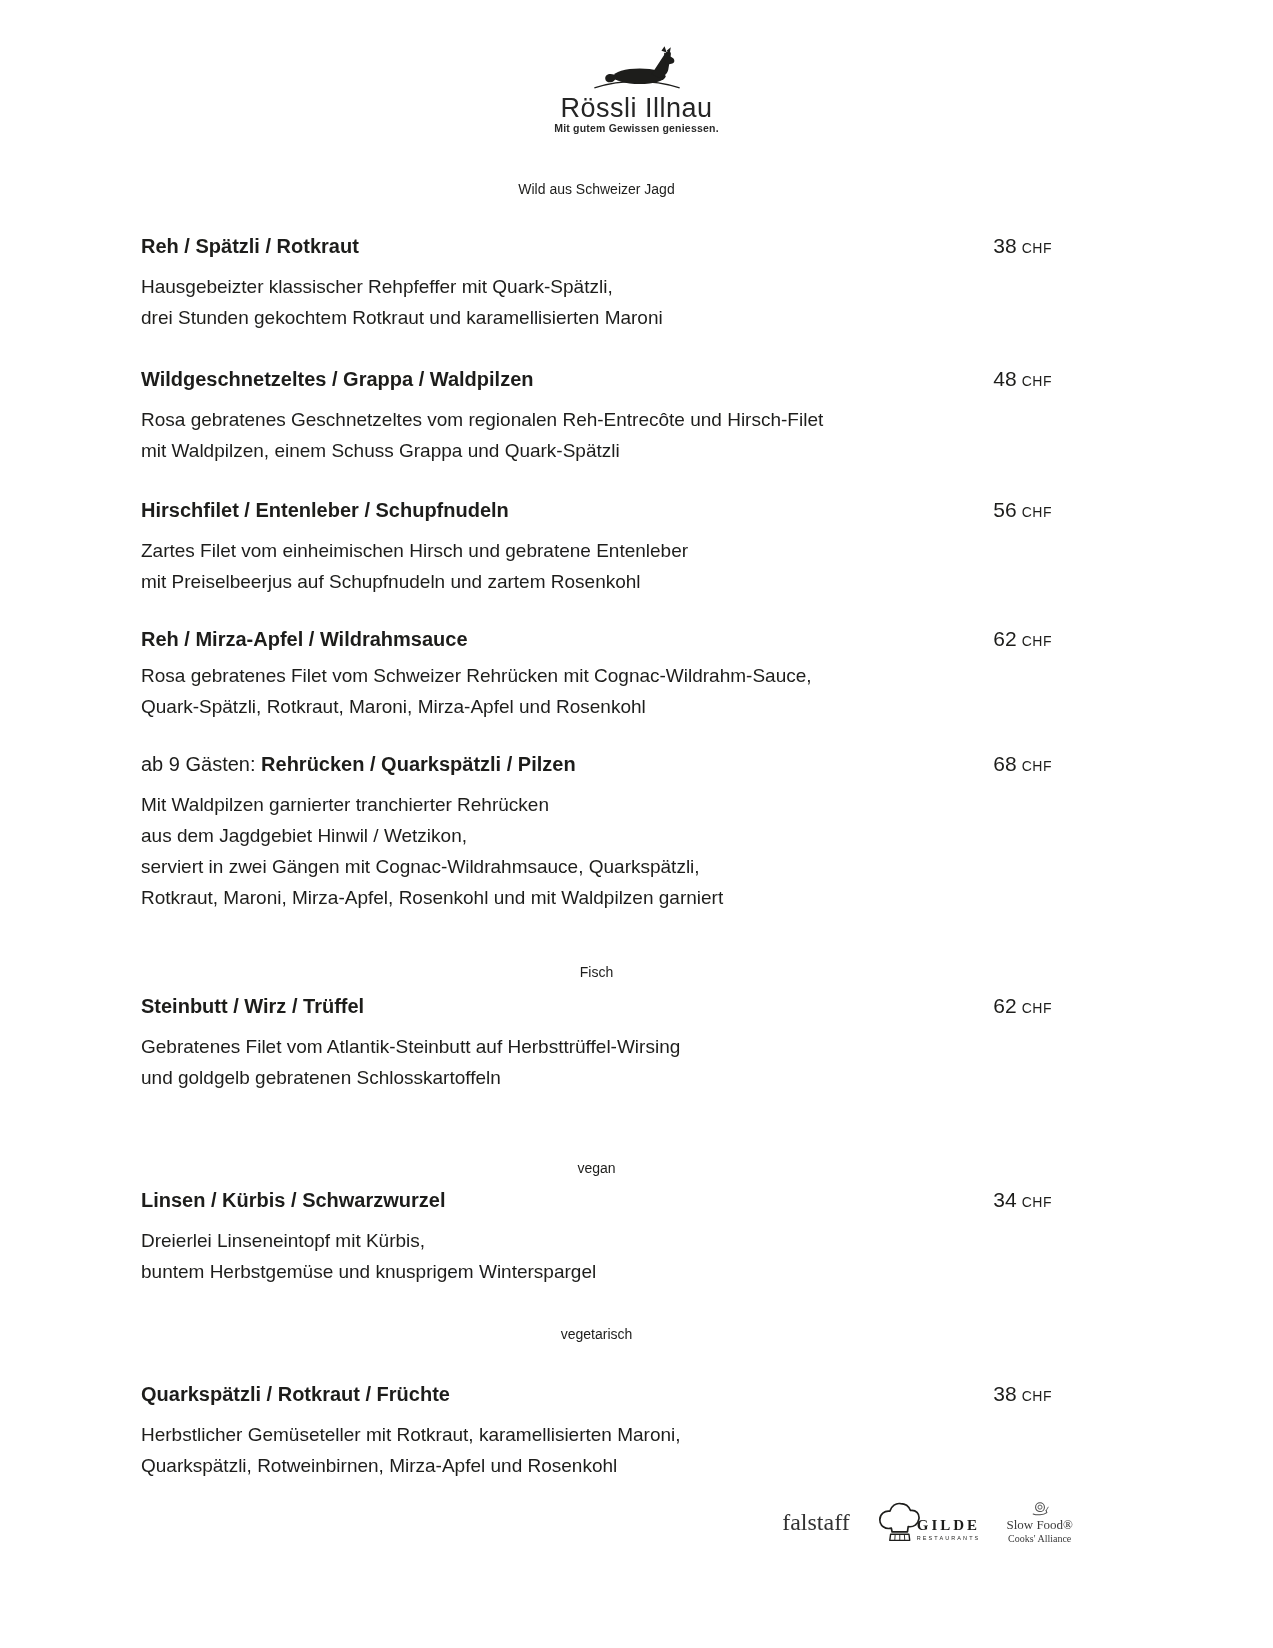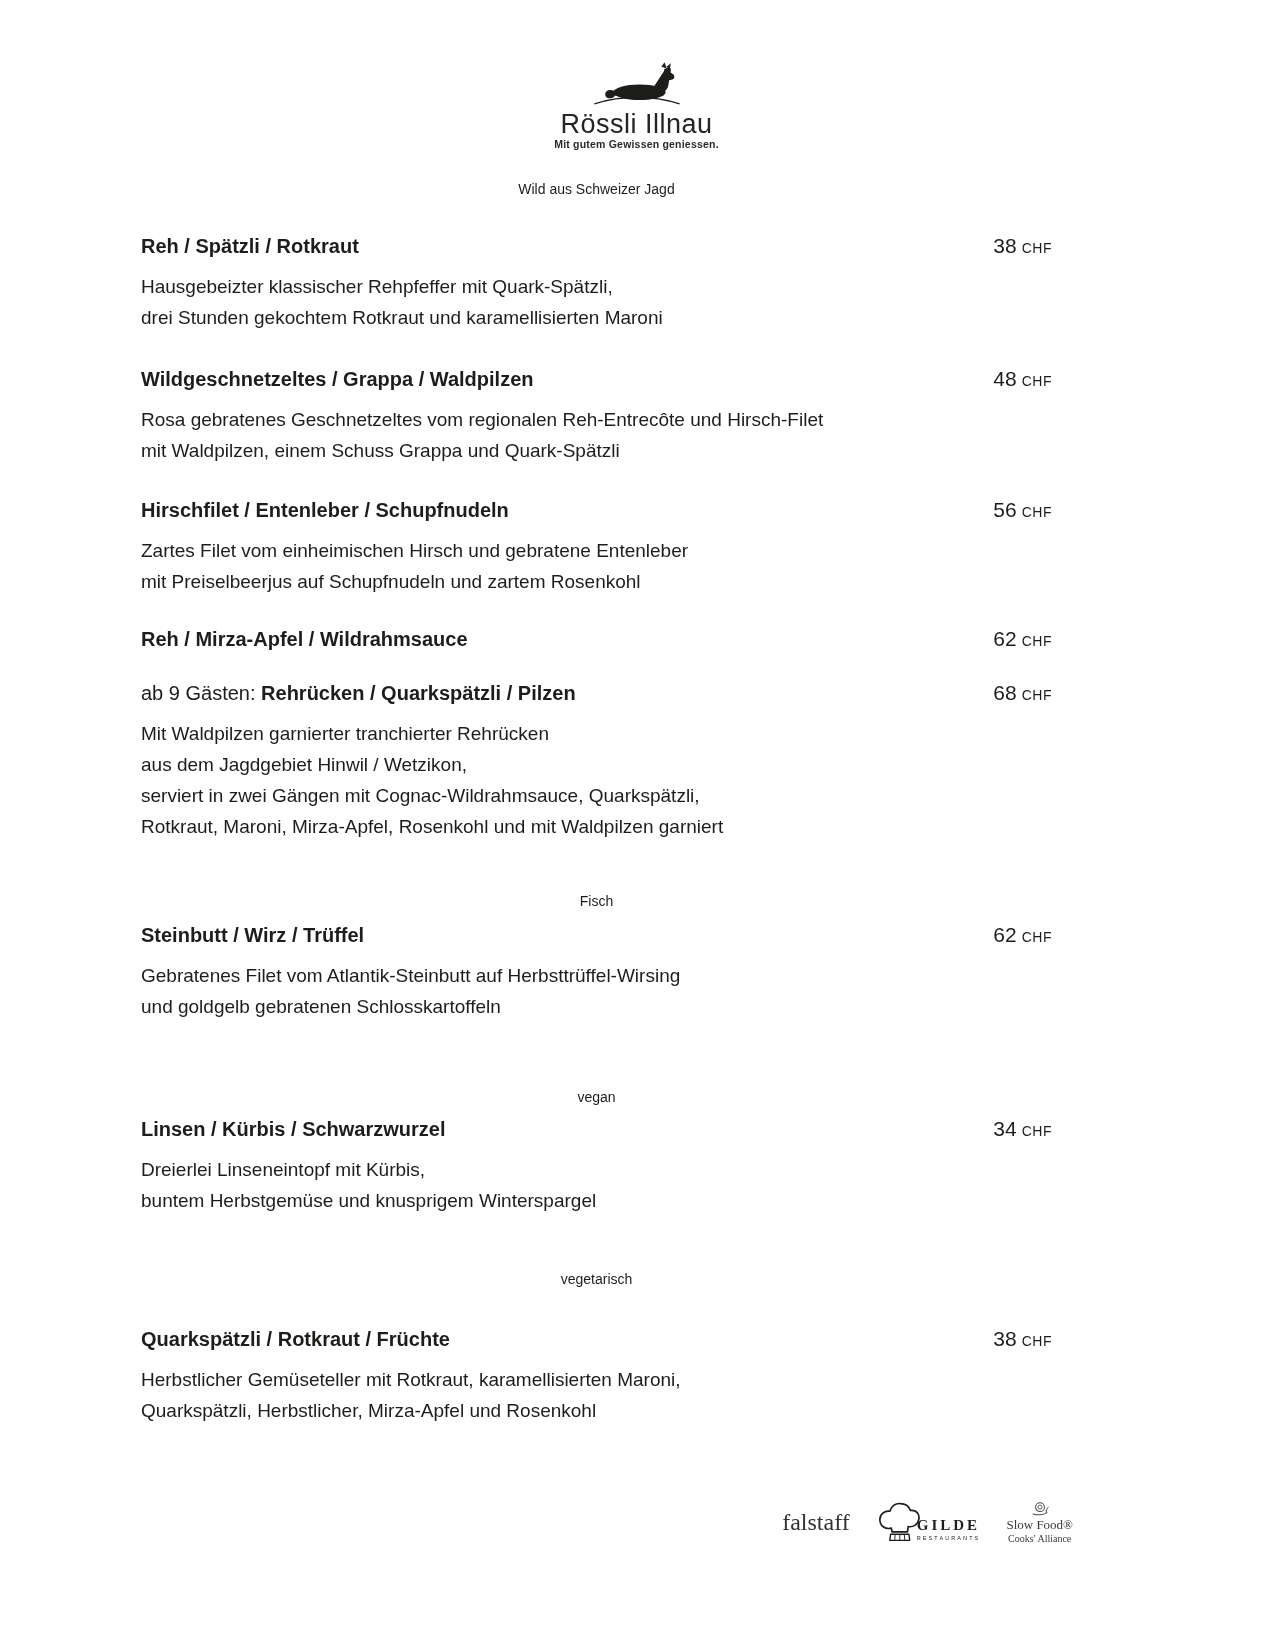--- a/index.html
+++ b/index.html
@@ -6,34 +6,34 @@
   html,body { background:#ffffff; }
   .page {
     position:relative;
     width:1273px; height:1648px;
     background:#ffffff;
     color:#1d1d1b;
     font-family:"Liberation Sans", sans-serif;
     overflow:hidden;
   }
   
-  .header { padding-top:58px; text-align:center; color:#1d1d1b; }
+  .header { padding-top:42px; text-align:center; color:#1d1d1b; }
   .logo-mark { width:176px; height:52px; display:block; margin:0 auto; }
   .brand { font-size:27px; line-height:28px; letter-spacing:0.5px; color:#252525; }
   .tagline { font-size:10.5px; line-height:13px; font-weight:700; letter-spacing:0.2px; color:#2a2a2a; }
 
   
   .content { position:absolute; left:141px; top:148px; width:911px; }
   .section-heading {
     text-align:center; font-weight:400; font-size:14px; line-height:23px; color:#1d1d1b;
   }
   .sh-wild  { margin-top:30px; }
   .sh-fisch { margin-top:48px; }
   .sh-vegan { margin-top:64px; }
-  .sh-veget { margin-top:52px; }
+  .sh-veget { margin-top:36px; }
 
   .item-head { display:flex; justify-content:space-between; align-items:baseline; }
   .item-title { font-weight:700; font-size:20px; line-height:22px; }
   .title-prefix { font-weight:400; }
   .item-price { white-space:nowrap; font-weight:400; }
   .item-price .num { font-size:21px; }
   .item-price .cur { font-size:14px; margin-left:5px; letter-spacing:0.5px; }
   .item-desc { margin-top:13px; font-size:19px; line-height:31px; font-weight:400; }
 
   .it1 { margin-top:33px; }
@@ -118,20 +118,24 @@
         <div>Zartes Filet vom einheimischen Hirsch und gebratene Entenleber</div>
         <div>mit Preiselbeerjus auf Schupfnudeln und zartem Rosenkohl</div>
       </div>
     </section>
 
     <section class="item it4">
       <div class="item-head">
         <h3 class="item-title">Reh / Mirza-Apfel / Wildrahmsauce</h3>
         <div class="item-price"><span class="num">62</span><span class="cur">CHF</span></div>
       </div>
+      <div class="item-desc">
+        <div>Rosa gebratenes Filet vom Schweizer Rehrücken mit Cognac-Wildrahm-Sauce,</div>
+        <div>Quark-Spätzli, Rotkraut, Maroni, Mirza-Apfel und Rosenkohl</div>
+      </div>
     </section>
 
     <section class="item it5">
       <div class="item-head">
         <h3 class="item-title"><span class="title-prefix">ab 9 Gästen: </span><span>Rehrücken / Quarkspätzli / Pilzen</span></h3>
         <div class="item-price"><span class="num">68</span><span class="cur">CHF</span></div>
       </div>
       <div class="item-desc">
         <div>Mit Waldpilzen garnierter tranchierter Rehrücken</div>
         <div>aus dem Jagdgebiet Hinwil / Wetzikon,</div>
@@ -168,21 +172,21 @@
 
     <h2 class="section-heading sh-veget">vegetarisch</h2>
 
     <section class="item it8">
       <div class="item-head">
         <h3 class="item-title">Quarkspätzli / Rotkraut / Früchte</h3>
         <div class="item-price"><span class="num">38</span><span class="cur">CHF</span></div>
       </div>
       <div class="item-desc">
         <div>Herbstlicher Gemüseteller mit Rotkraut, karamellisierten Maroni,</div>
-        <div>Quarkspätzli, Herbstlicher, Mirza-Apfel und Rosenkohl</div>
+        <div>Quarkspätzli, Rotweinbirnen, Mirza-Apfel und Rosenkohl</div>
       </div>
     </section>
 
   </main>
 
   <footer class="footer">
     <div class="falstaff">falstaff</div>
     <div class="gilde">
       <svg class="gilde-hat" viewBox="0 0 60 56" aria-hidden="true">
         <path d="M20,36 C12,38 5,33 5,25 C5,18 11,13 18,14 C20,7 26,3 32,4 C38,4 43,8 45,13 C52,12 57,17 56,24 C55,31 49,35 42,34 L41,41 L21,41 Z" fill="none" stroke="#1d1d1b" stroke-width="2.2" stroke-linejoin="round"></path>

